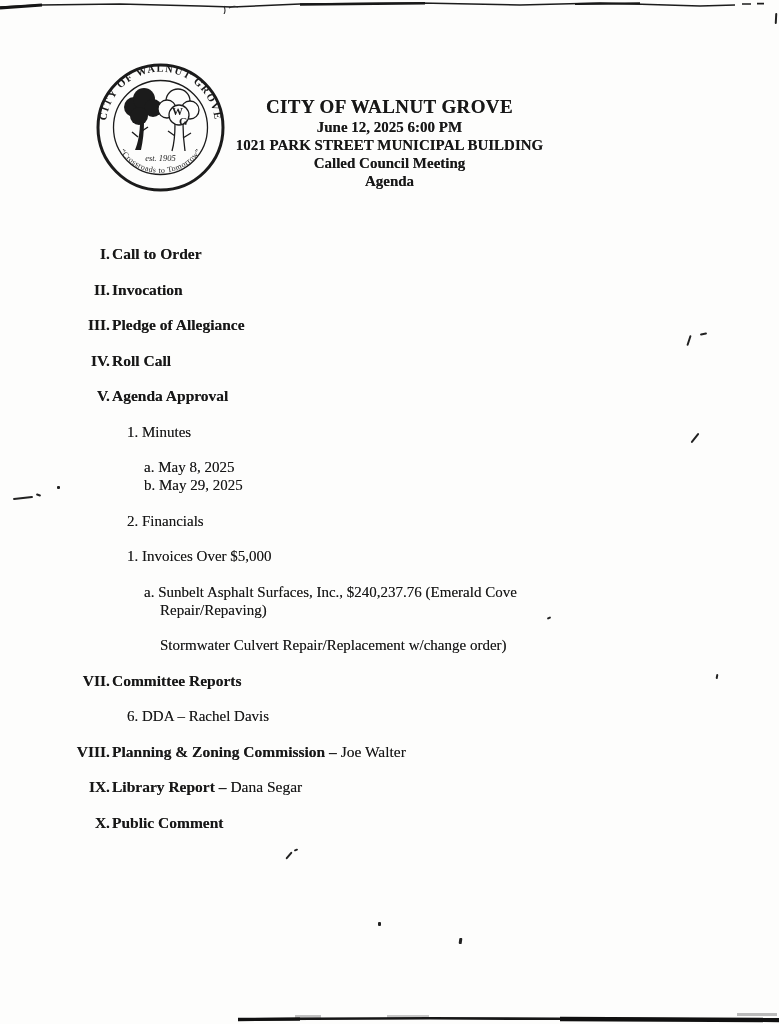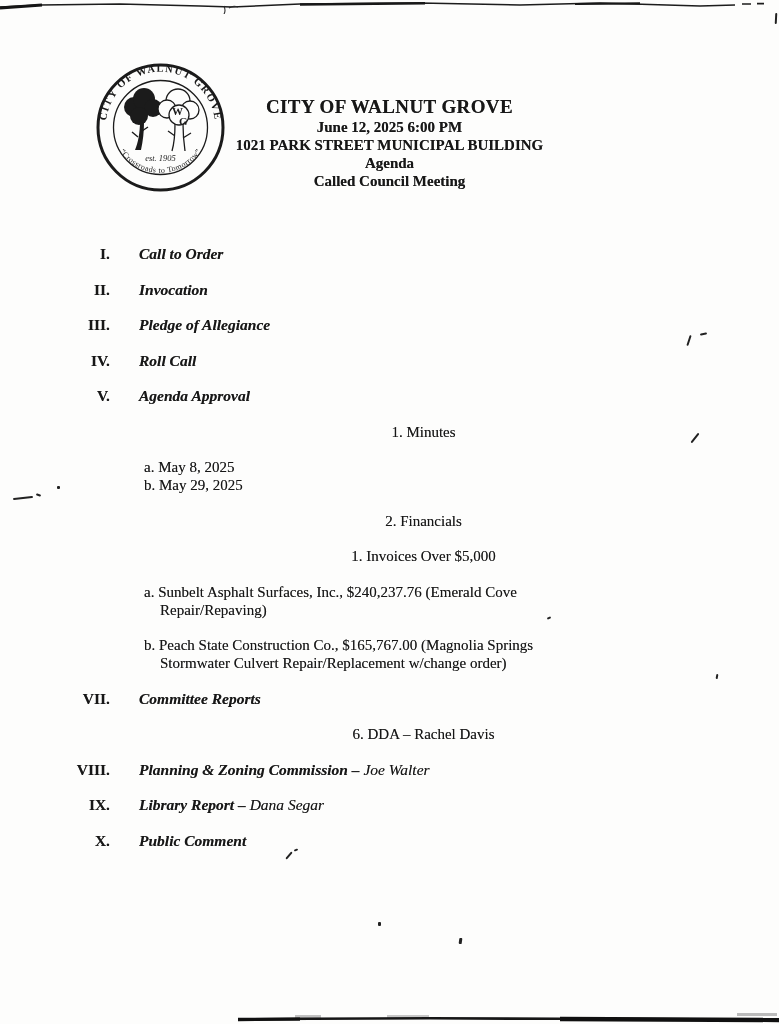--- a/index.html
+++ b/index.html
@@ -23,23 +23,23 @@
   .header-line{font-size:15px;line-height:18px;}
   .header-address{font-size:15px;}
   
   .agenda{
     position:absolute;left:0;top:245px;width:720px;
     font-size:15px;
     text-shadow:0 0 .4px rgba(0,0,0,.5);
   }
   .agenda-item{display:flex;margin-bottom:17.5px;font-weight:bold;font-size:15.5px;line-height:18px;}
   .agenda-item .numeral{flex:0 0 110px;width:110px;text-align:right;}
-  .agenda-item .text{margin-left:29px;font-style:italic;}
+  .agenda-item .text{margin-left:2px;}
   .agenda-item .suffix{font-weight:normal;}
-  .agenda-sub1{margin:0 0 17.5px 127px;line-height:18px;text-align:center;}
+  .agenda-sub1{margin:0 0 17.5px 127px;line-height:18px;}
   .agenda-sub2{margin:0 0 17.5px 144px;line-height:18px;}
   .agenda-sub2 .cont-hang{padding-left:16px;}
   
   .speck{position:absolute;background:#222;border-radius:1px;}
 </style>
 </head>
 <body>
 
 <div class="page">
 
@@ -91,22 +91,22 @@
     </g>
     <text x="78" y="54" font-size="11" font-weight="bold" fill="#1b1b1b" font-family="Liberation Serif, serif">W</text>
     <text x="85" y="64" font-size="11" font-weight="bold" fill="#1b1b1b" font-family="Liberation Serif, serif">G</text>
     <text x="66.5" y="100" text-anchor="middle" font-size="8.5" font-style="italic" fill="#1b1b1b" font-family="Liberation Serif, serif">est. 1905</text>
   </svg>
 
   <div class="header-text">
     <div class="header-title">CITY OF WALNUT GROVE</div>
     <div class="header-line">June 12, 2025 6:00 PM</div>
     <div class="header-line header-address">1021 PARK STREET MUNICIPAL BUILDING</div>
+    <div class="header-line">Called Council Meeting</div>
     <div class="header-line">Agenda</div>
-    <div class="header-line">Called Council Meeting</div>
   </div>
 
   <div class="agenda">
       <div class="agenda-item">
         <span class="numeral">I.</span>
         <span class="text"><span>Call to Order</span></span>
       </div>
       <div class="agenda-item">
         <span class="numeral">II.</span>
         <span class="text"><span>Invocation</span></span>
@@ -128,21 +128,20 @@
         <div class="line">a. May 8, 2025</div>
         <div class="line">b. May 29, 2025</div>
       </div>
       <div class="agenda-sub1">2. Financials</div>
       <div class="agenda-sub1">1. Invoices Over $5,000</div>
       <div class="agenda-sub2">
         <div class="line">a. Sunbelt Asphalt Surfaces, Inc., $240,237.76 (Emerald Cove</div>
         <div class="cont-hang">Repair/Repaving)</div>
       </div>
       <div class="agenda-sub2">
-        <div class="line">b. Peach State Construction Co., $165,767.00 (Magnolia Springs</div>
         <div class="cont-hang">Stormwater Culvert Repair/Replacement w/change order)</div>
       </div>
       <div class="agenda-item">
         <span class="numeral">VII.</span>
         <span class="text"><span>Committee Reports</span></span>
       </div>
       <div class="agenda-sub1">6. DDA – Rachel Davis</div>
       <div class="agenda-item">
         <span class="numeral">VIII.</span>
         <span class="text"><span>Planning &amp; Zoning Commission –</span><span class="suffix"> Joe Walter</span></span>

